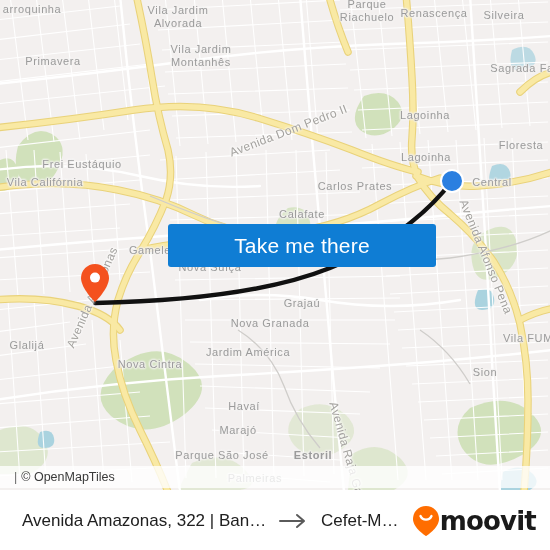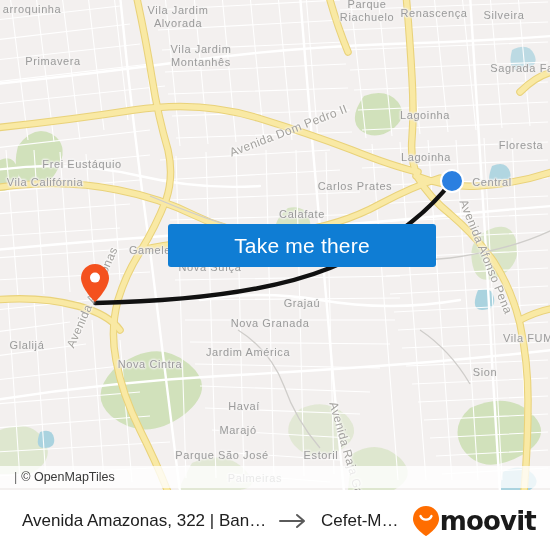--- a/index.html
+++ b/index.html
@@ -340,21 +340,21 @@
         <div class="place-label" style="left: 210px; top: 267px;">Nova Suíça</div>
         <div class="place-label" style="left: 302px; top: 303px;">Grajaú</div>
         <div class="place-label" style="left: 270px; top: 323px;">Nova Granada</div>
         <div class="place-label" style="left: 27px; top: 345px;">Glalijá</div>
         <div class="place-label" style="left: 248px; top: 352px;">Jardim América</div>
         <div class="place-label" style="left: 528px; top: 338px;">Vila FUM</div>
         <div class="place-label" style="left: 150px; top: 364px;">Nova Cintra</div>
         <div class="place-label" style="left: 485px; top: 372px;">Sion</div>
         <div class="place-label" style="left: 244px; top: 406px;">Havaí</div>
         <div class="place-label" style="left: 238px; top: 430px;">Marajó</div>
-        <div class="place-label" style="left: 321px; top: 455px;">Estoril</div>
+        <div class="place-label" style="left: 313px; top: 455px; font-weight: bold;">Estoril</div>
         <div class="place-label" style="left: 222px; top: 455px;">Parque São José</div>
         <div class="place-label" style="left: 215px; top: 478px; margin-left: 40px;">Palmeiras</div>
       </div>
 
     <div id="road-labels">
         <div class="road-label" style="left: 230px; top: 146px; transform: rotate(-21deg);">Avenida Dom Pedro II</div>
         <div class="road-label" style="left: 463px; top: 193px; transform: rotate(68deg);">Avenida Afonso Pena</div>
         <div class="road-label" style="left: 70px; top: 340px; transform: rotate(-66deg);">Avenida Amazonas</div>
         <div class="road-label" style="left: 333px; top: 395px; transform: rotate(74deg);">Avenida Raja Gab</div>
       </div>

